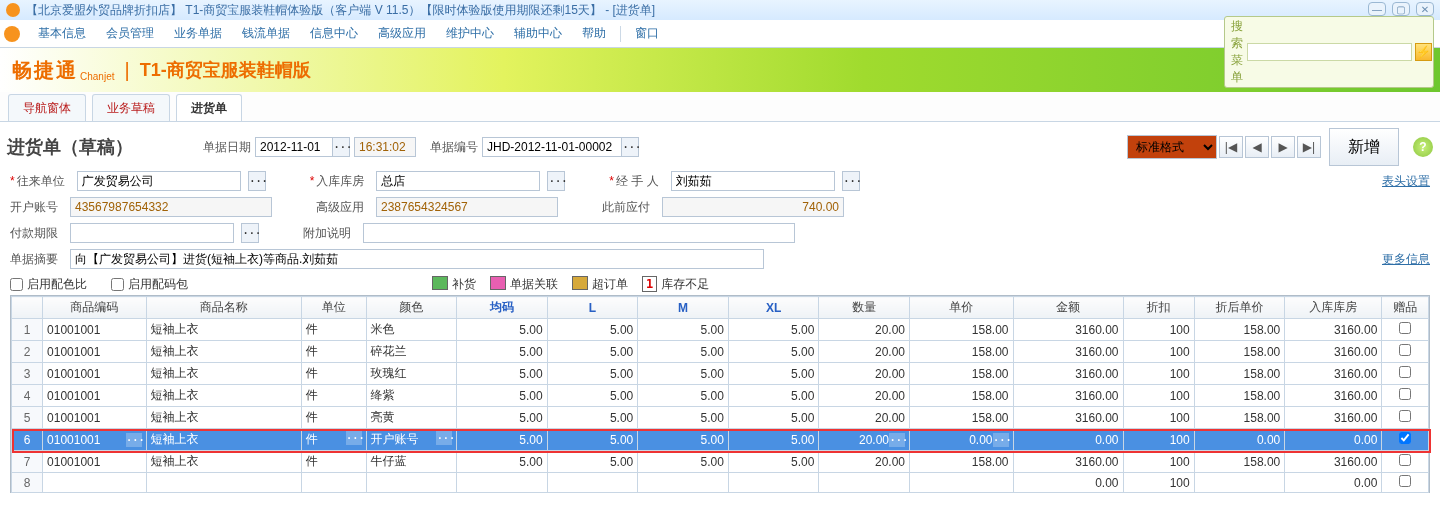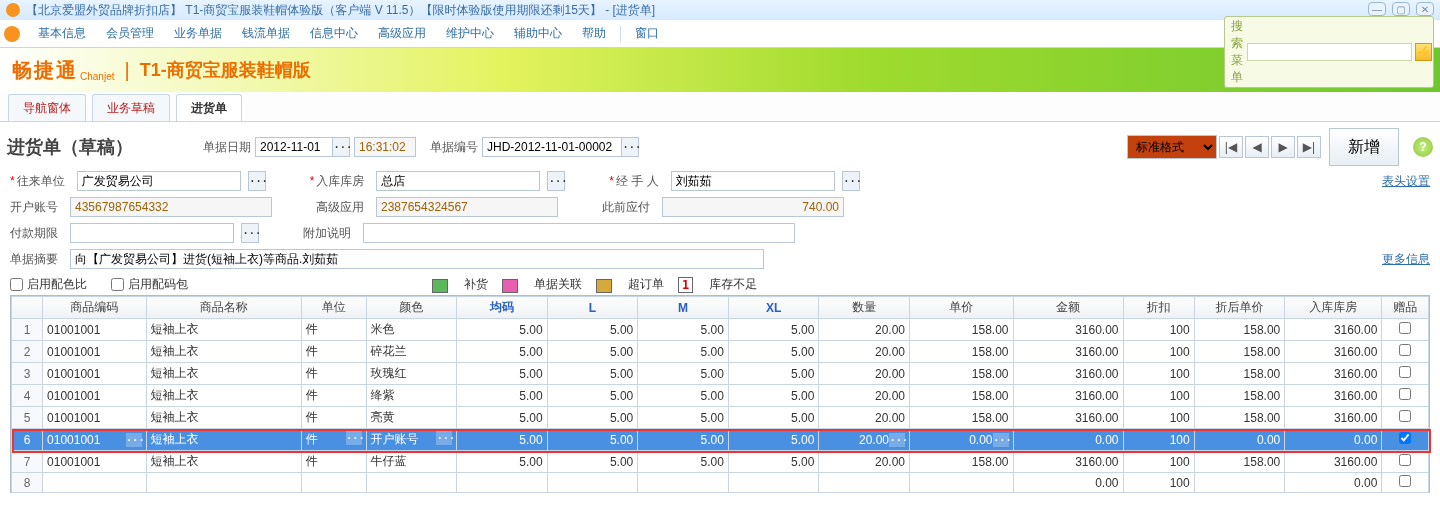--- a/index.html
+++ b/index.html
@@ -53,21 +53,21 @@
 
 
 .frow { display: flex; align-items: center; padding: 3px 10px; gap: 8px; }
 .fgap { width: 28px; }
 .link-right { margin-left: auto; color: #2f6fa7; text-decoration: underline; cursor: pointer; }
 
 
 .legendrow { display: flex; align-items: center; padding: 4px 10px 2px; }
 .chkwrap { display: flex; align-items: center; margin-right: 24px; }
 .chkwrap input { margin-right: 4px; }
-.leg { display: flex; align-items: flex-end; margin-right: 14px; gap: 12px; }
+.leg { display: flex; align-items: flex-start; margin-right: 14px; }
 .legbox { width: 16px; height: 14px; border: 1px solid #666; margin-right: 4px; }
 .leg.g .legbox { background: #5cb85c; } .leg.m .legbox { background: #e85fb1; } .leg.y .legbox { background: #d6a93b; }
 .legnum { border: 1px solid #666; padding: 0 3px; color: #d00; font-weight: bold; margin-right: 4px; font-family: monospace; }
 
 
 .tblwrap { margin: 0 10px; border: 1px solid #b0bcc8; border-bottom:none;}
 table { border-collapse: collapse; width: 100%; table-layout: fixed; }
 th, td { border: 1px solid #c8d6e4; padding: 2px 4px; font-size: 12px; height: 18px; background-clip: padding-box; }
 th { background: linear-gradient(#fdfdfd,#eef2f6); color: #444; font-weight: normal; }
 th.blue { color: #2860c4; font-weight: bold; }

